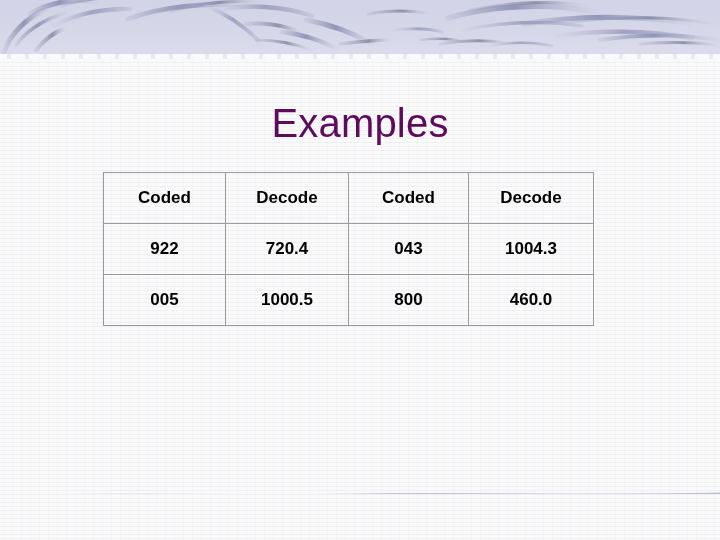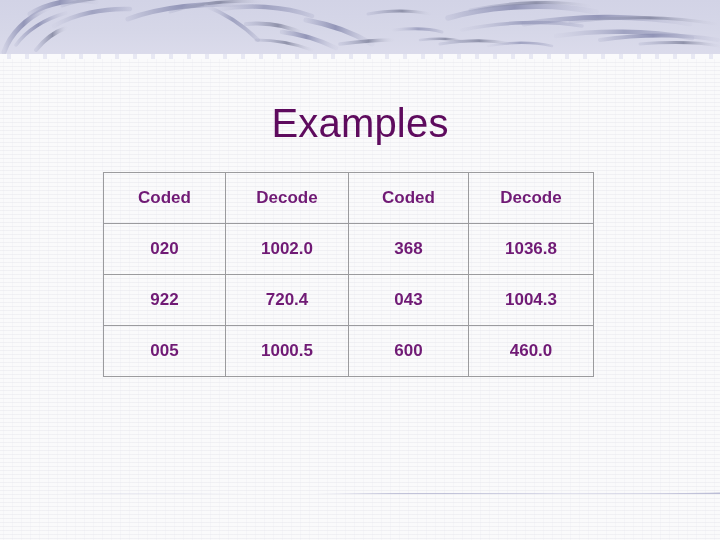--- a/index.html
+++ b/index.html
@@ -111,21 +111,21 @@
     width: 486px;
     border-collapse: collapse;
     table-layout: fixed;
   }
   #examples-table td,
   #examples-table th {
     border: 1px solid #9b9b9e;
     height: 50px;
     text-align: center;
     vertical-align: middle;
-    color: #701a75;
+    color: #000000;
     font-size: 17px;
     font-weight: bold;
     font-family: "Liberation Sans", sans-serif;
     padding: 0;
     background: transparent;
   }
   #examples-table th {
     font-weight: bold;
     font-size: 17px;
   }
@@ -205,35 +205,29 @@
     <thead>
       <tr>
         <th class="col-a">Coded</th>
         <th class="col-b">Decode</th>
         <th class="col-c">Coded</th>
         <th class="col-d">Decode</th>
       </tr>
     </thead>
     <tbody>
       <tr>
-        <td>020</td>
-        <td>1002.0</td>
-        <td>368</td>
-        <td>1036.8</td>
-      </tr>
-      <tr>
         <td>922</td>
         <td>720.4</td>
         <td>043</td>
         <td>1004.3</td>
       </tr>
       <tr>
         <td>005</td>
         <td>1000.5</td>
-        <td>600</td>
+        <td>800</td>
         <td>460.0</td>
       </tr>
     </tbody>
   </table>
 
   <div id="footer-accent">
     <svg width="720" height="8" viewBox="0 0 720 8">
       <defs>
         <linearGradient id="gF" x1="0" y1="0" x2="1" y2="0">
           <stop offset="0%" stop-color="#cdcee2" stop-opacity="0.35"></stop>

